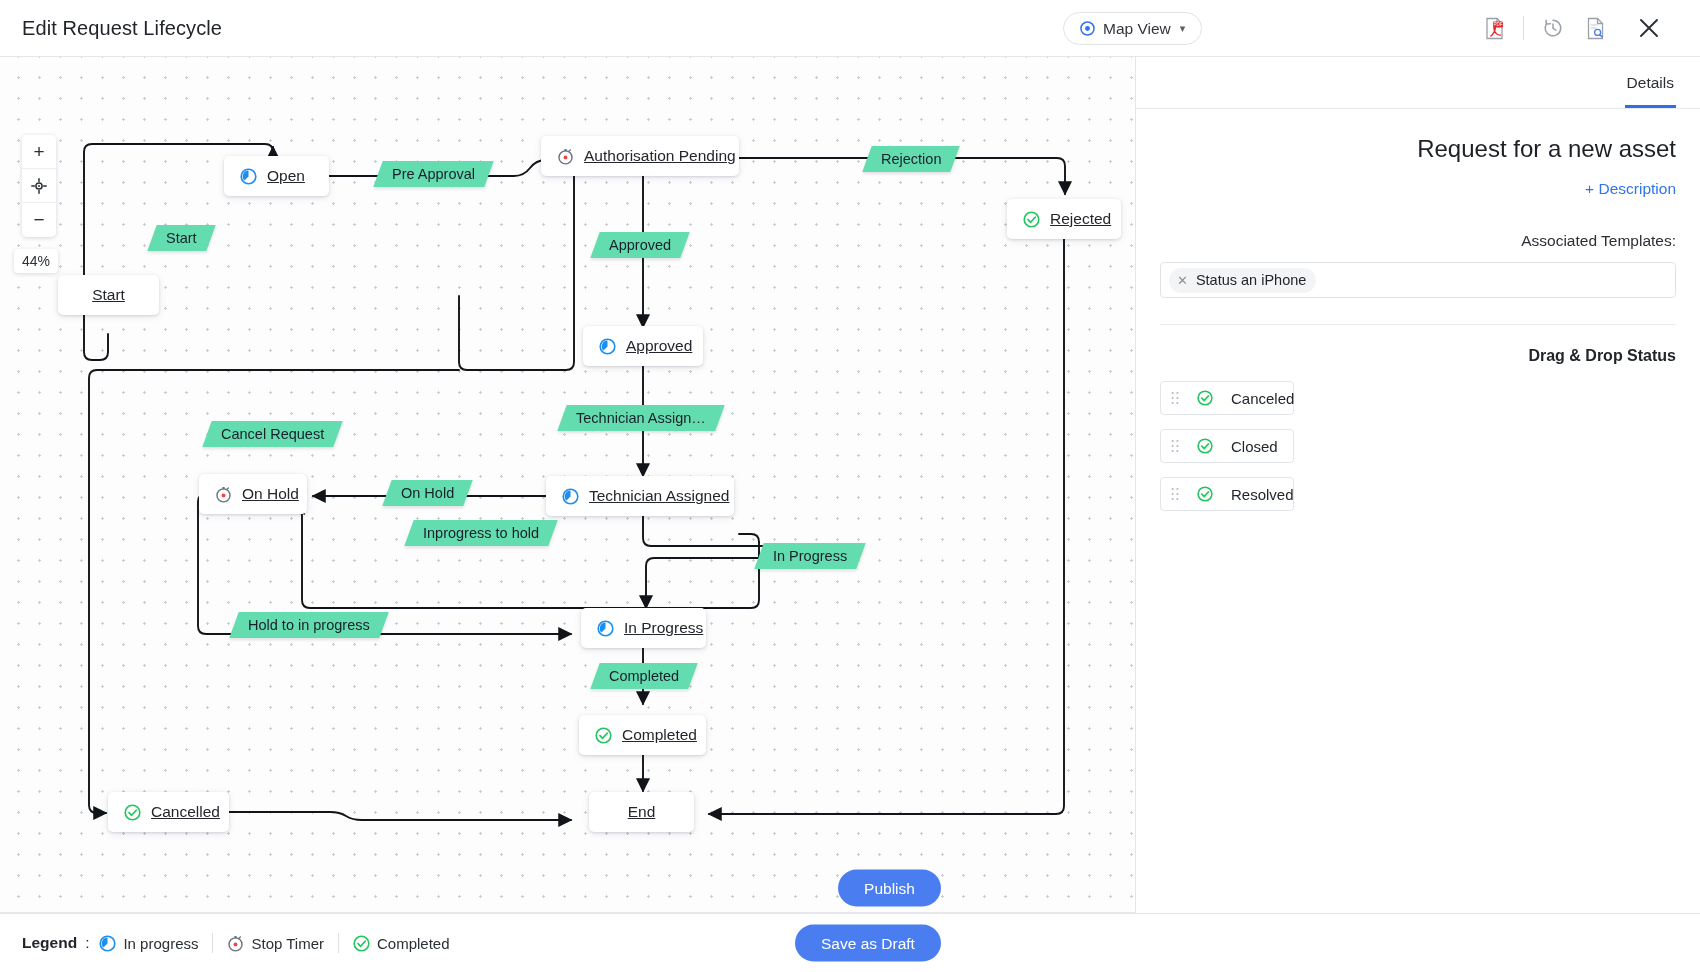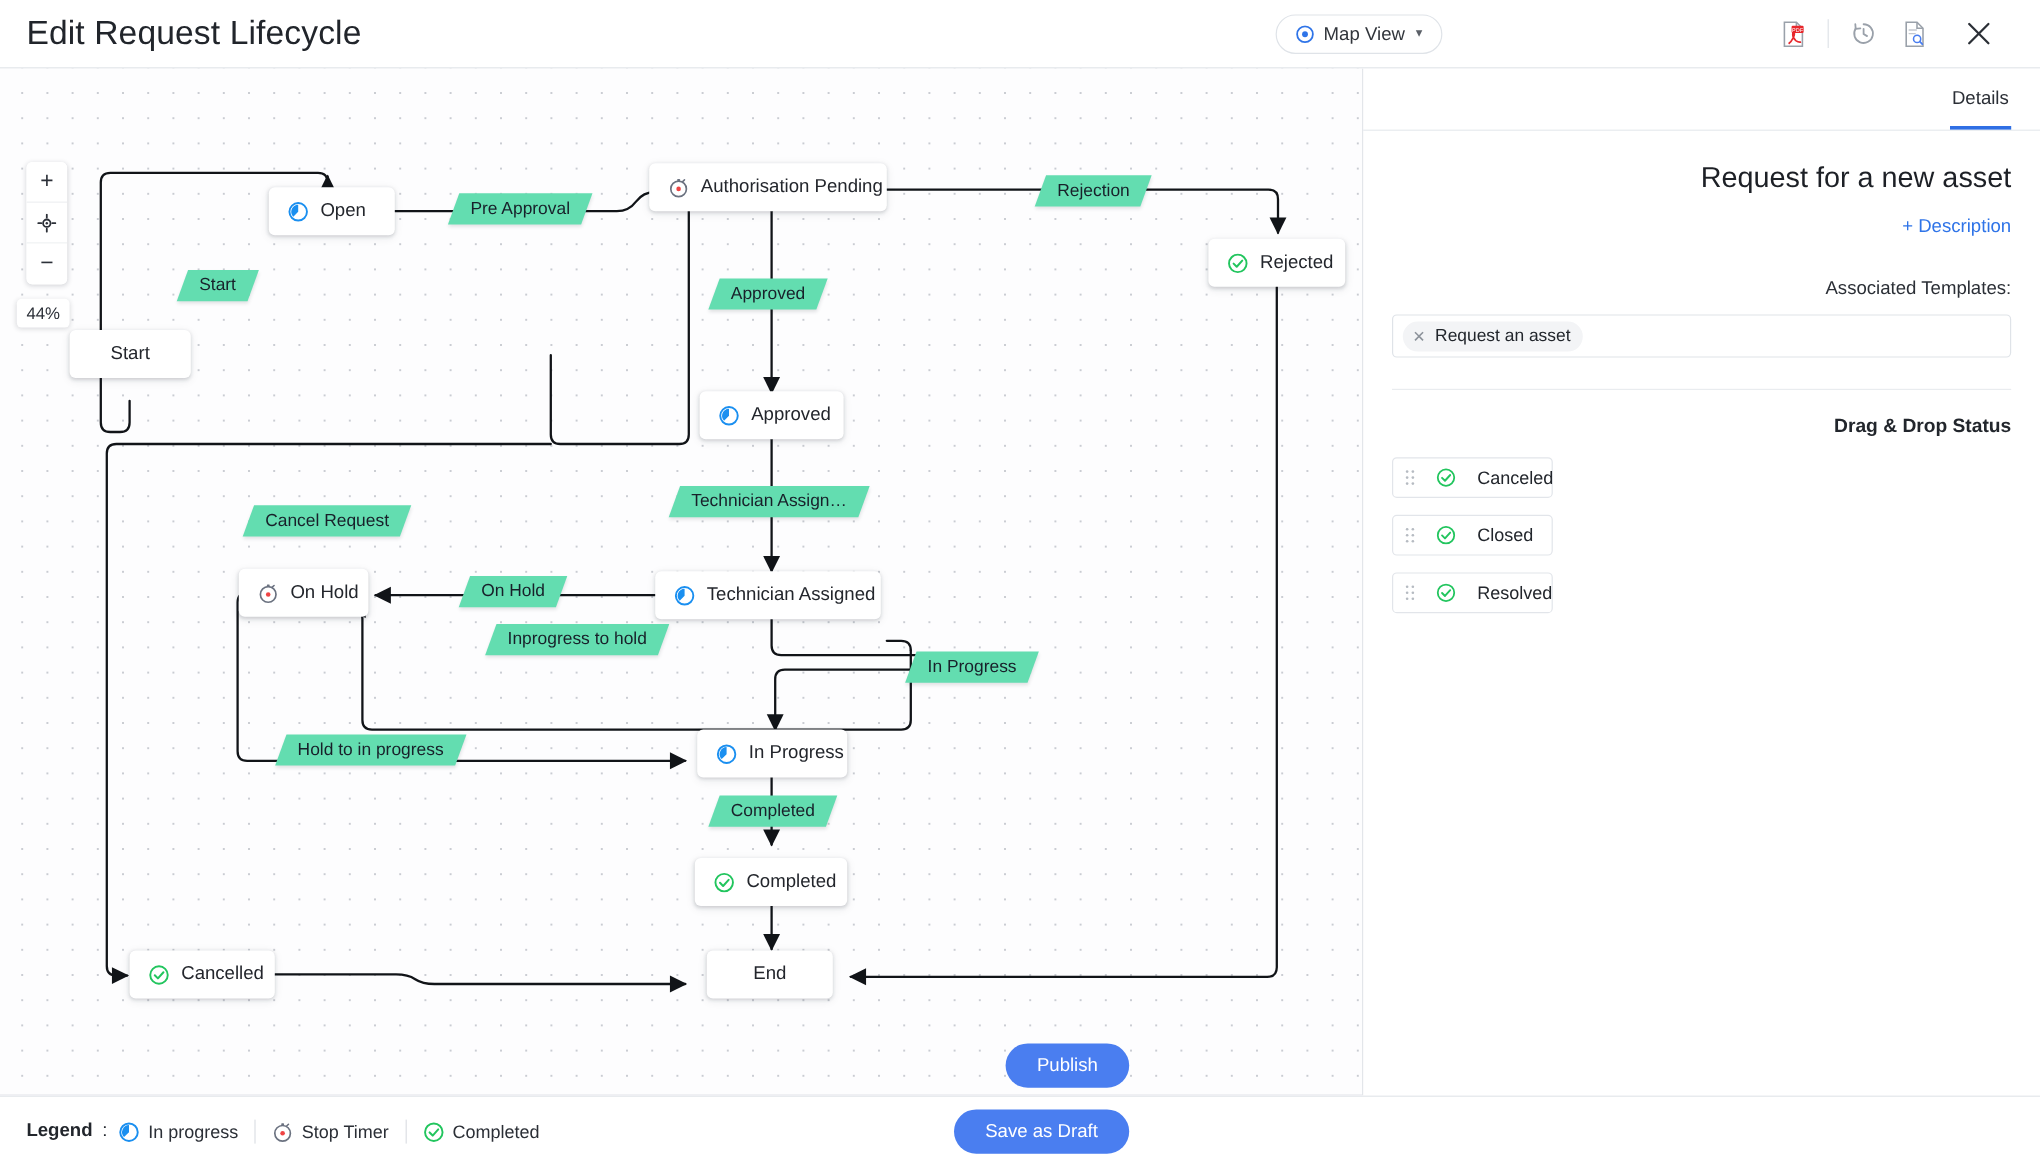--- a/index.html
+++ b/index.html
@@ -14,21 +14,21 @@
   
   .header {
     height: 57px; flex: 0 0 57px;
     display: flex; align-items: center;
     border-bottom: 1px solid #e3e6ea;
     background: #fff;
     padding: 0 22px 0 22px;
     position: relative; z-index: 40;
   }
   .header-title {
-    font-size: 28px; color: #21252b; font-weight: 400; letter-spacing: .1px;
+    font-size: 20px; color: #21252b; font-weight: 400; letter-spacing: .1px;
   }
   .header-center { position: absolute; left: 1063px; top: 12px; }
   .mapview-btn {
     display: flex; align-items: center; gap: 8px;
     height: 33px; padding: 0 16px;
     border: 1px solid #dfe3e8; border-radius: 17px;
     background: #fff; cursor: pointer;
     font-size: 15.5px; color: #31353b;
   }
   .eye-ico { width: 15px; height: 15px; display: block; }
@@ -83,20 +83,21 @@
 
   
   .node {
     position: absolute; z-index: 8;
     background: #fff; border-radius: 5px;
     box-shadow: 0 1px 3px rgba(30,36,50,.16), 0 2px 8px rgba(30,36,50,.08);
     display: flex; align-items: center; gap: 10px;
     height: 40px; padding: 0 16px;
     font-size: 15.5px; color: #23262c; white-space: nowrap;
     cursor: pointer;
+    text-decoration: underline;
   }
   .node.plain { justify-content: center; }
   .node .ico { width: 17px; height: 17px; flex: 0 0 17px; display: block; }
 
   
   .elabel {
     position: absolute; z-index: 9;
     height: 26px; display: flex; align-items: center; justify-content: center;
     background: #63ddb0; color: #18202a;
     font-size: 14.5px; white-space: nowrap;
@@ -410,21 +411,21 @@
       <div class="details-tabs">
         <div class="tab">Details</div>
       </div>
       <div class="details-body">
         <div class="req-title">Request for a new asset</div>
         <div class="desc-link">+ Description</div>
         <div class="assoc-label">Associated Templates:</div>
         <div class="assoc-box">
           <span class="chip">
             <span class="x">✕</span>
-            <span>Request an asset</span>
+            <span>Status an iPhone</span>
           </span>
         </div>
         <div class="dd-divider"></div>
         <div class="dd-title">Drag &amp; Drop Status</div>
         <div class="dd-list" id="dd-list">
             <div class="dd-item">
               <svg class="dd-grip" viewBox="0 0 8 14">
                 <circle cx="1.6" cy="2" r="1.1" fill="#b6bbc2"></circle>
                 <circle cx="6.4" cy="2" r="1.1" fill="#b6bbc2"></circle>
                 <circle cx="1.6" cy="7" r="1.1" fill="#b6bbc2"></circle>

